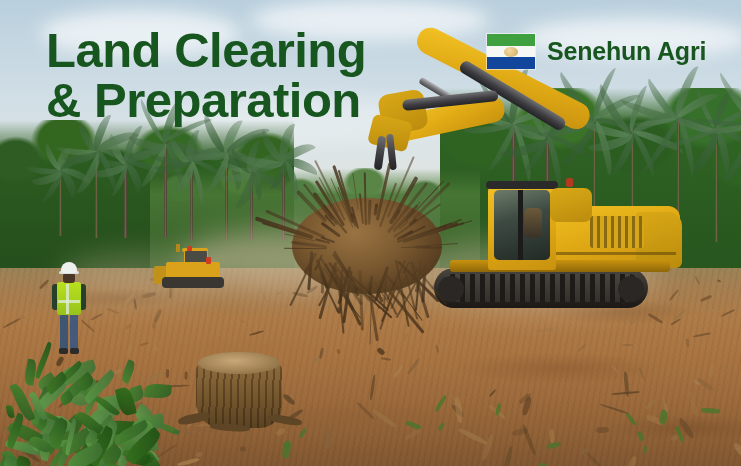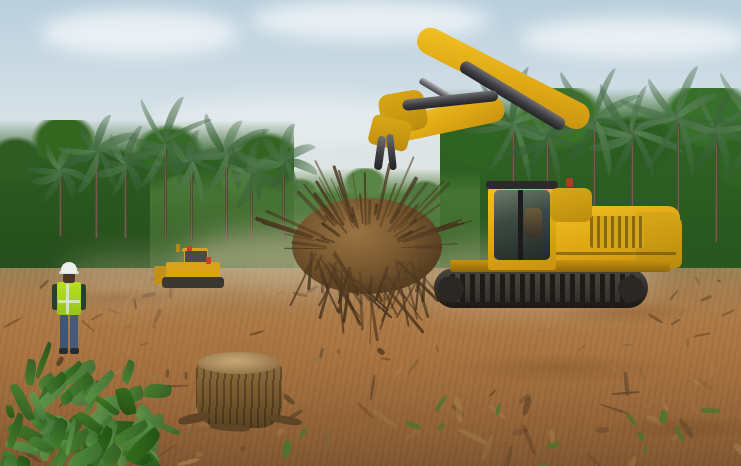--- a/index.html
+++ b/index.html
@@ -896,15 +896,26 @@
       <div class="leaf" style="left: 497.65px; top: 411.827px; width: 11.5238px; height: 3.76841px; background: rgba(74, 118, 44, 0.8); transform: rotate(-72.9066deg);"></div>
       <div class="leaf" style="left: 286.059px; top: 442.784px; width: 7.83456px; height: 7.27991px; background: rgba(74, 118, 44, 0.8); transform: rotate(-34.7207deg);"></div>
       <div class="leaf" style="left: 537.217px; top: 459.087px; width: 10.8154px; height: 7.99319px; background: rgba(74, 118, 44, 0.8); transform: rotate(42.2493deg);"></div>
       <div class="leaf" style="left: 637.056px; top: 426.582px; width: 10.0174px; height: 5.06931px; background: rgba(74, 118, 44, 0.8); transform: rotate(74.8509deg);"></div>
       <div class="leaf" style="left: 436.841px; top: 407.674px; width: 18.0527px; height: 3.82502px; background: rgba(74, 118, 44, 0.8); transform: rotate(-54.4823deg);"></div>
       <div class="leaf" style="left: 547.489px; top: 444.359px; width: 13.8416px; height: 4.76994px; background: rgba(74, 118, 44, 0.8); transform: rotate(-9.78233deg);"></div>
       <div class="leaf" style="left: 675.328px; top: 423.447px; width: 16.9225px; height: 3.60243px; background: rgba(74, 118, 44, 0.8); transform: rotate(68.8902deg);"></div>
       <div class="leaf" style="left: 288.435px; top: 451.016px; width: 14.9603px; height: 7.97784px; background: rgba(74, 118, 44, 0.8); transform: rotate(-72.4677deg);"></div>
     </div>
 
-
+  <h1 id="headline">Land Clearing
+&amp; Preparation</h1>
+
+  <div id="logo">
+    <div id="flag">
+      <div class="band b-green"></div>
+      <div class="band b-white"></div>
+      <div class="band b-blue"></div>
+      <div class="emblem"></div>
+    </div>
+    <div id="brand">Senehun Agri</div>
+  </div>
 
 </div>
 
 </body></html>

